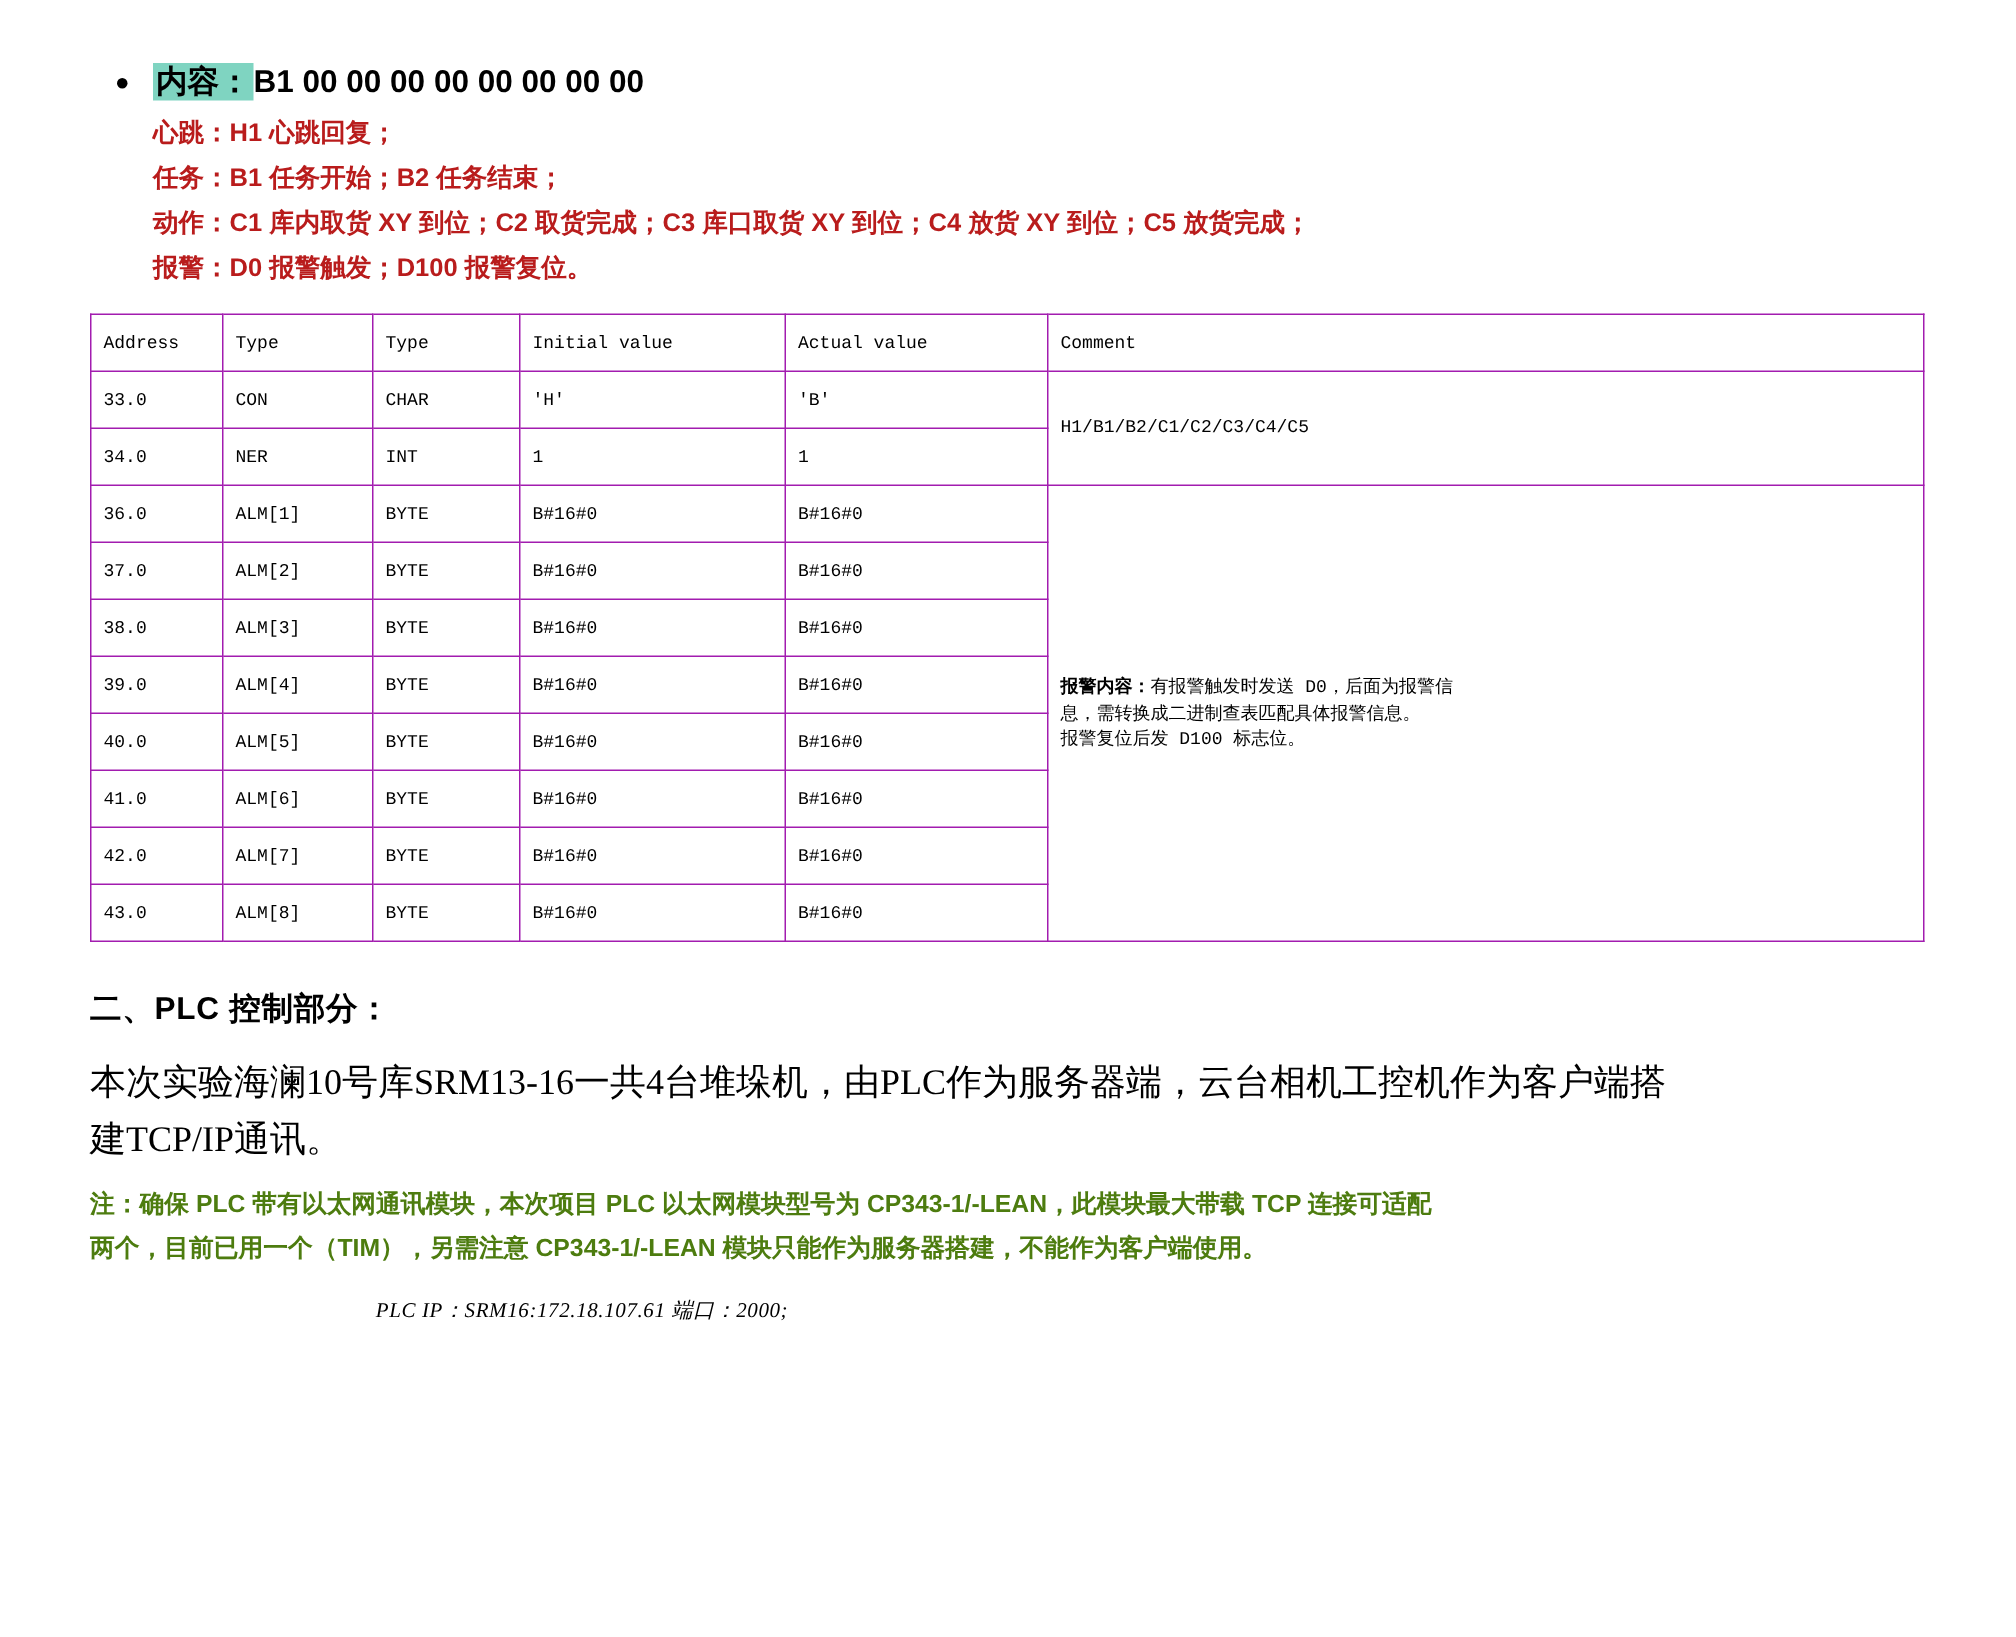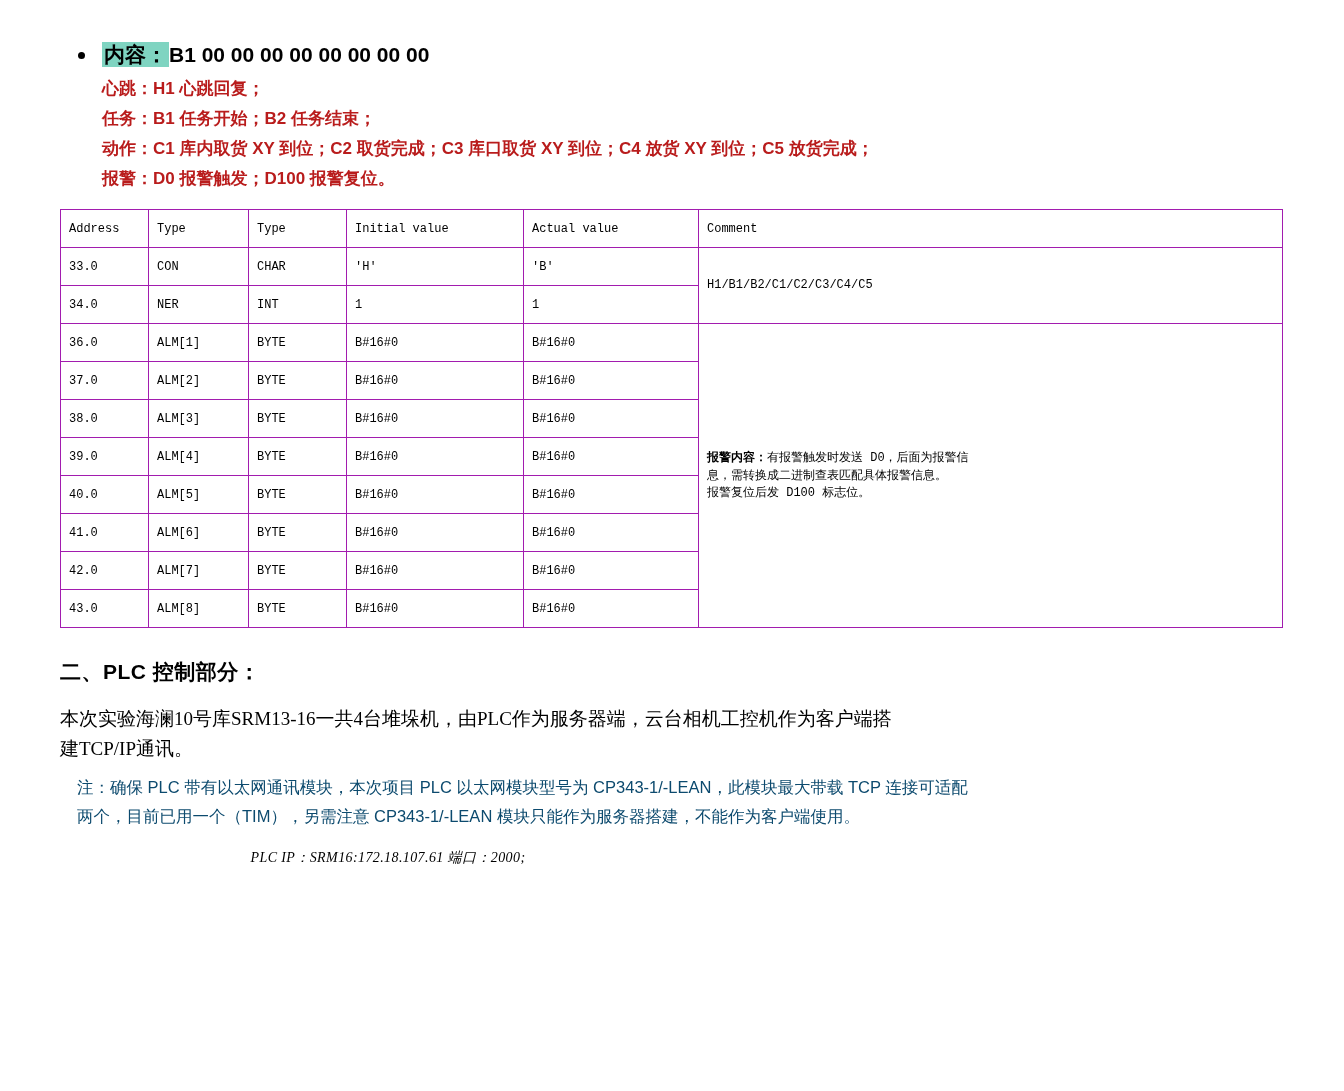--- a/index.html
+++ b/index.html
@@ -95,31 +95,31 @@
   
   h2.section {
     font-size: 21px;
     font-weight: bold;
     margin: 30px 0 18px 0;
     letter-spacing: 0.5px;
   }
 
   p.body-text {
     font-family: "Liberation Serif", serif;
-    font-size: 19px;
+    font-size: 24px;
     line-height: 1.55;
     margin: 0 0 10px 0;
     max-width: 1130px;
   }
   p.note-text {
-    color: #0c4a6e;
+    color: #4d7c0f;
     font-size: 16.5px;
-    font-weight: normal;
+    font-weight: bold;
     line-height: 1.75;
-    margin: 0 0 6px 17px;
+    margin: 0 0 6px 0;
     max-width: 1185px;
   }
 
   .ip-list {
     margin-top: 18px;
     font-family: "Liberation Serif", serif;
     font-style: italic;
     font-size: 14px;
     letter-spacing: 0.4px;
   }

